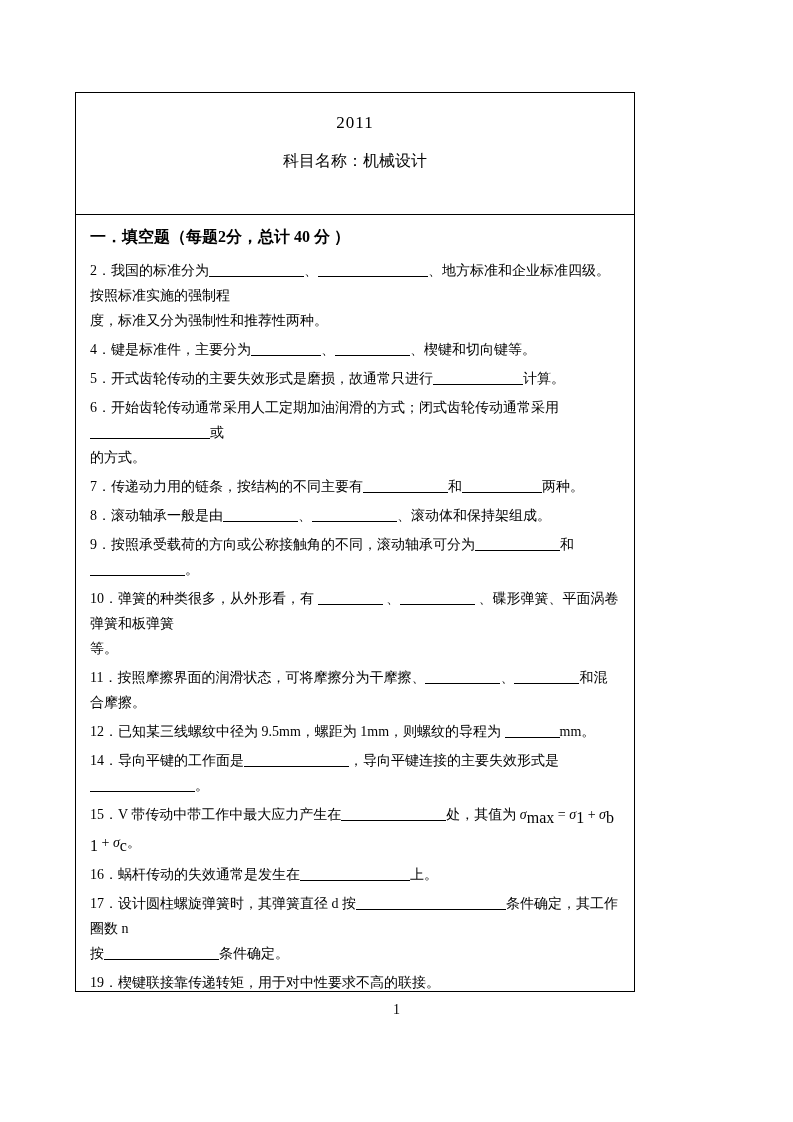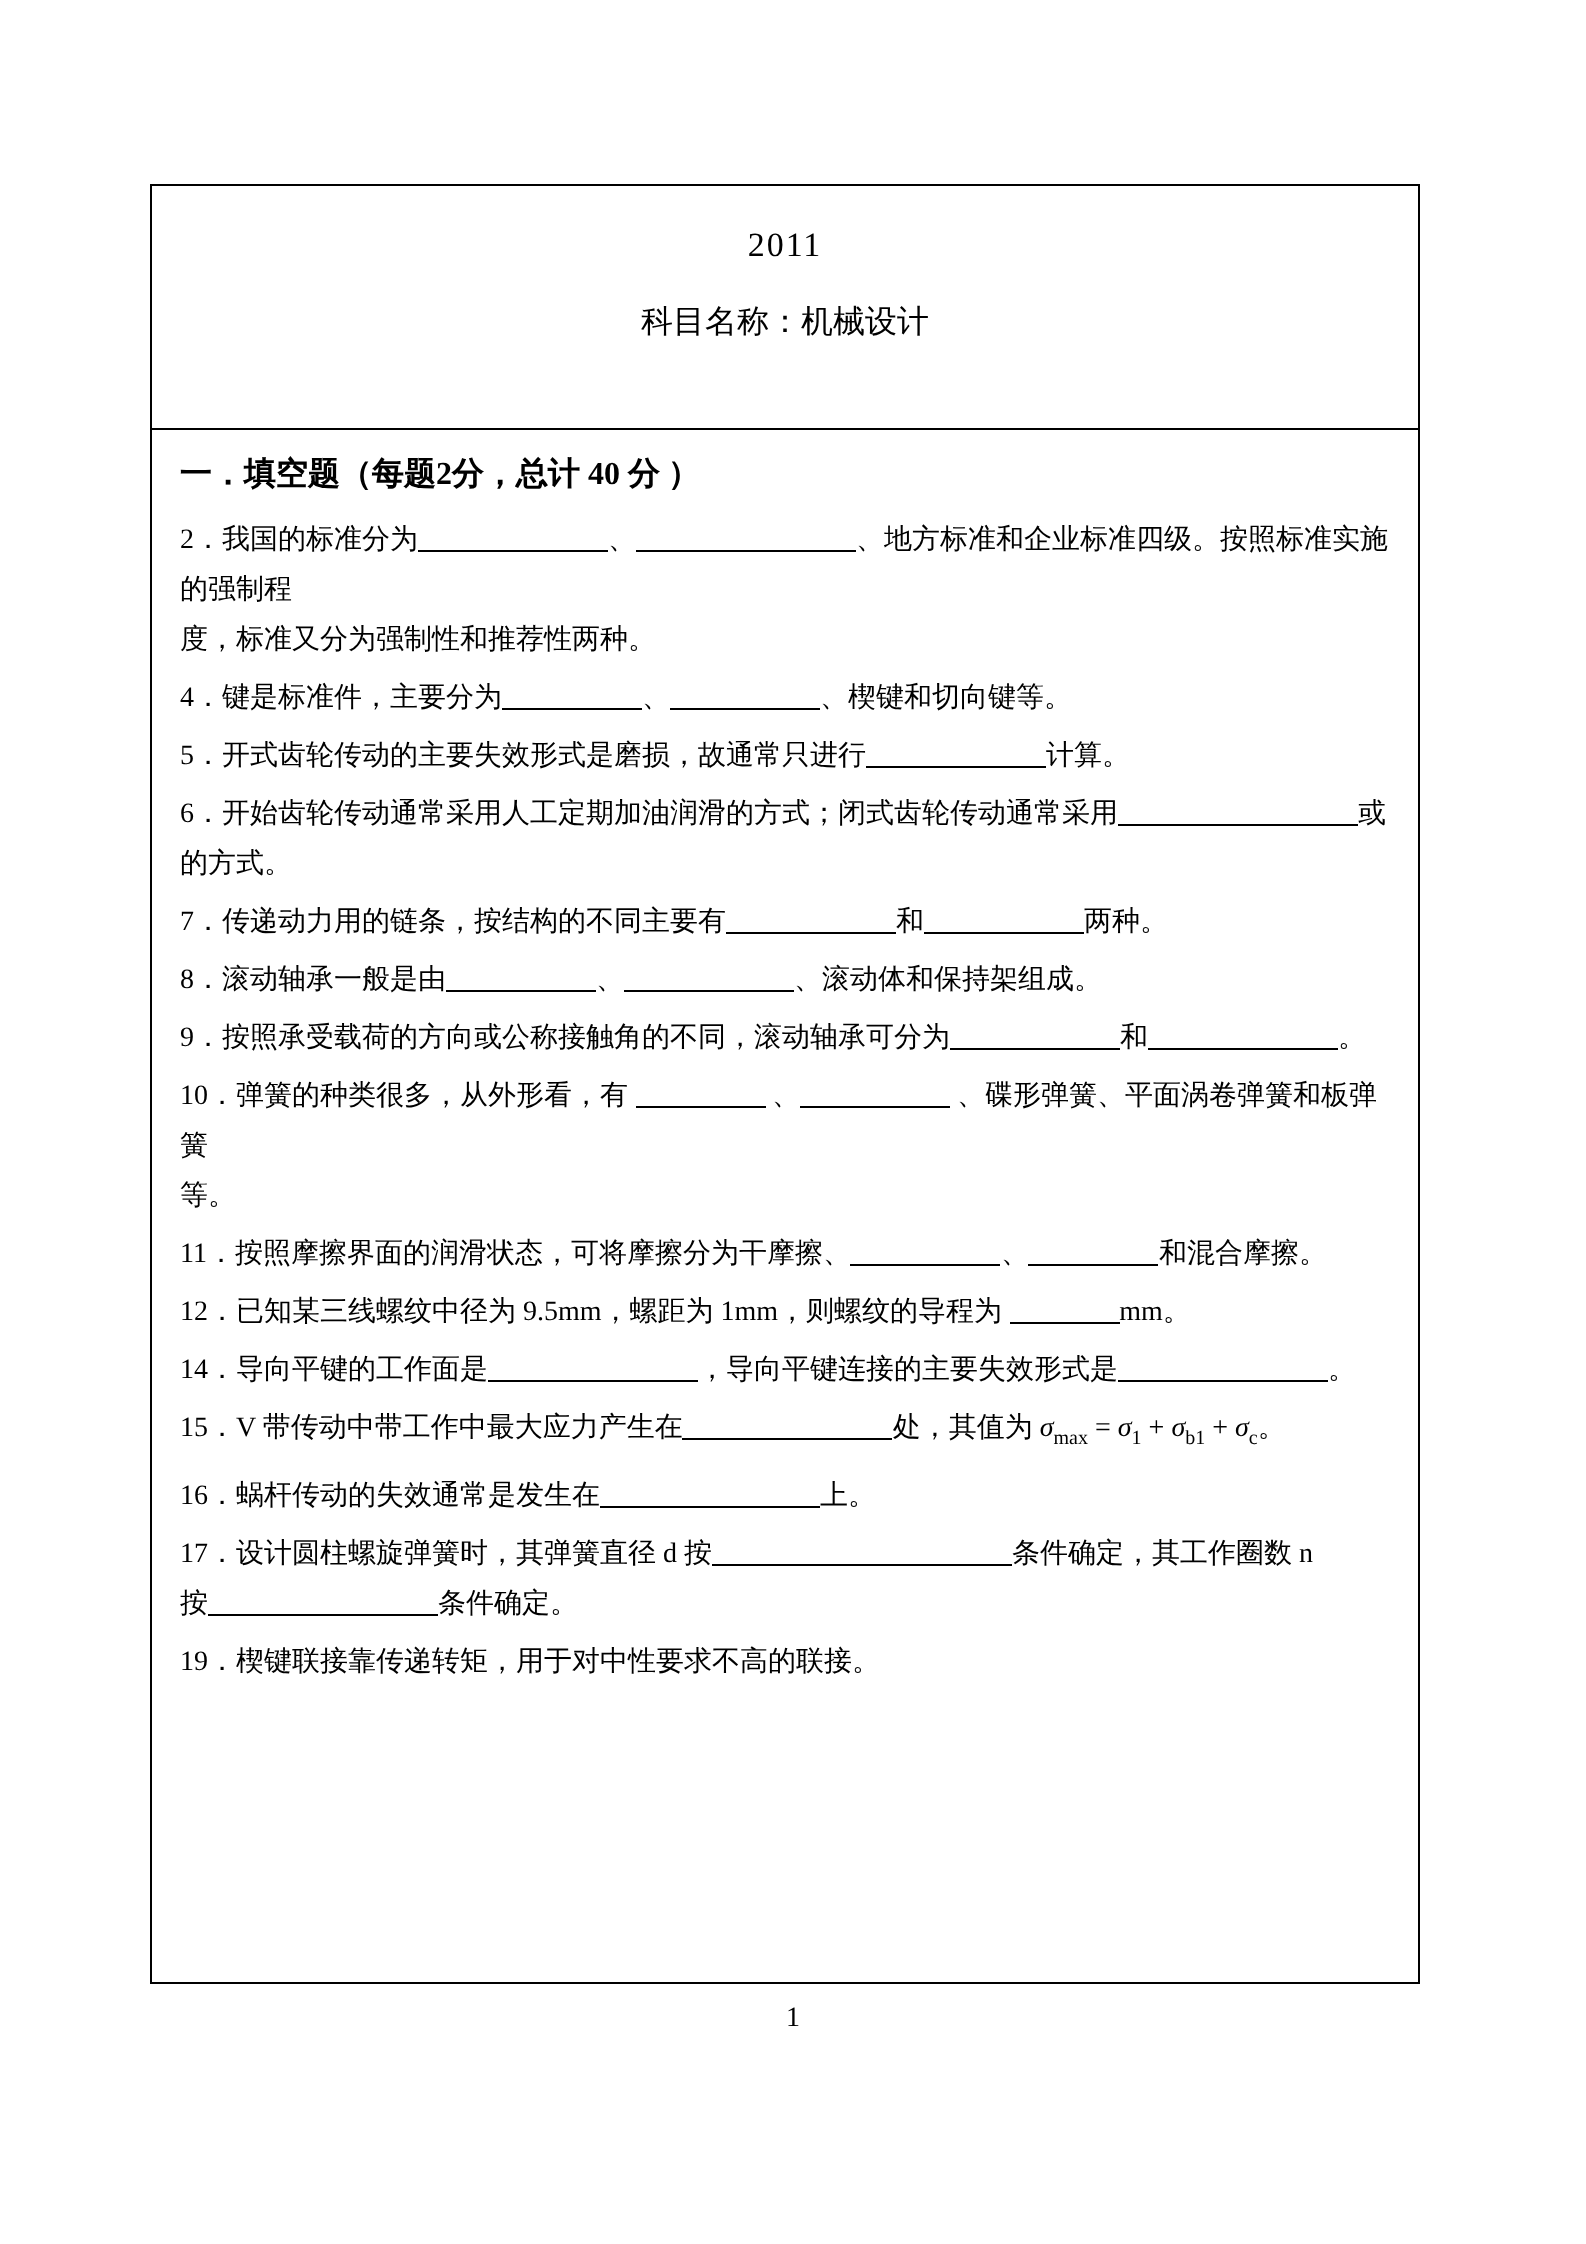--- a/index.html
+++ b/index.html
@@ -2,41 +2,41 @@
 <html><head>
 <meta charset="utf-8">
 <style>
   * { box-sizing: border-box; }
   html, body { margin: 0; padding: 0; }
   body {
     width: 793px; height: 1122px; background: #ffffff; color: #000;
     font-family: "Liberation Serif", "DejaVu Serif", serif;
     position: relative; overflow: hidden;
   }
-  .doc { position: absolute; left: 75px; top: 92px; width: 635px; }
+  .doc { position: absolute; left: 75px; top: 92px; width: 560px; }
   .header-box {
     border: 1px solid #000; height: 123px; text-align: center;
   }
   .year { font-size: 17px; padding-top: 20px; letter-spacing: 1px; }
   .subject { font-size: 16px; margin-top: 18px; }
   .body-box {
     border: 1px solid #000; border-top: none;
     padding: 10px 14px 14px 14px; height: 777px; overflow: hidden;
   }
   .sec1 { font-size: 16px; font-weight: 600; margin: 2px 0 10px 0; }
   .question {
     font-size: 14px; line-height: 25px; margin-bottom: 4px;
     word-break: break-all;
   }
   .blank {
     display: inline-block; height: 14px; vertical-align: -2px;
     border-bottom: 1px solid #000;
   }
   .question i { font-family: "Liberation Serif", serif; }
-  .question sub { font-size: 10px; }
+  .question sub { font-size: 16px; }
   .page-number {
     position: absolute; top: 1002px; left: 0; width: 793px;
     text-align: center; font-size: 14px;
   }
 </style>
 </head>
 <body>
 
 <div class="page">
   <div class="doc">

